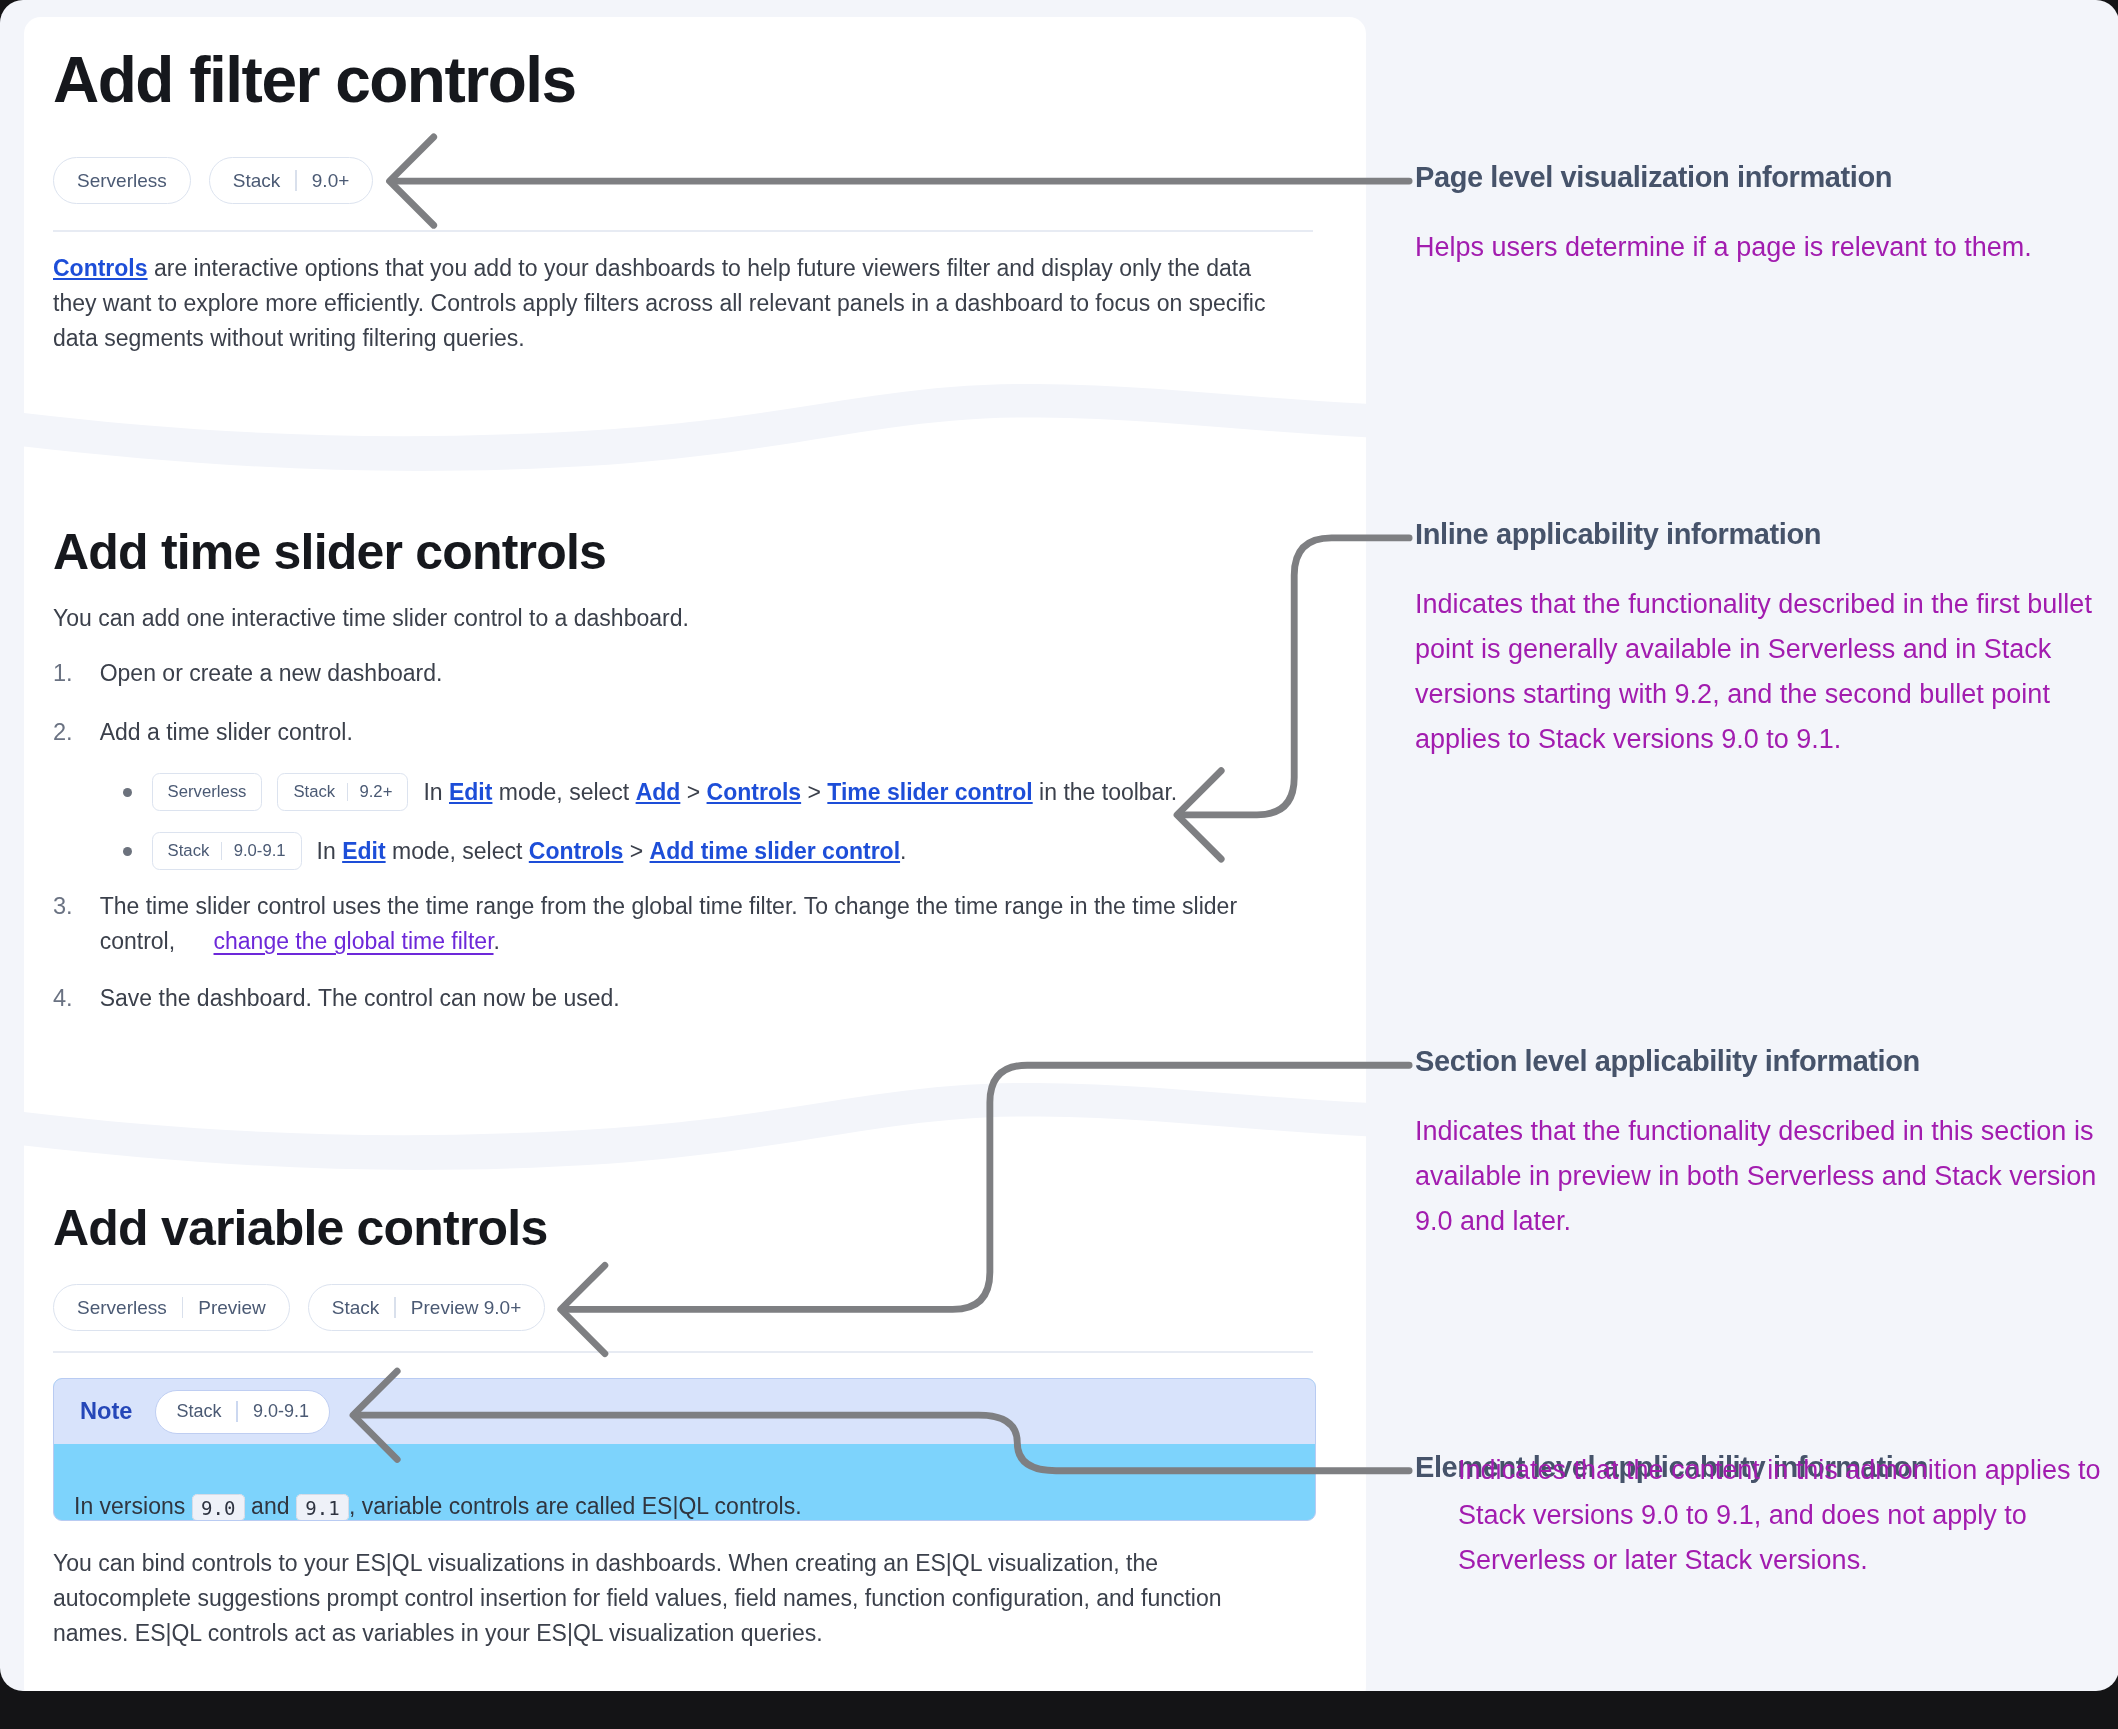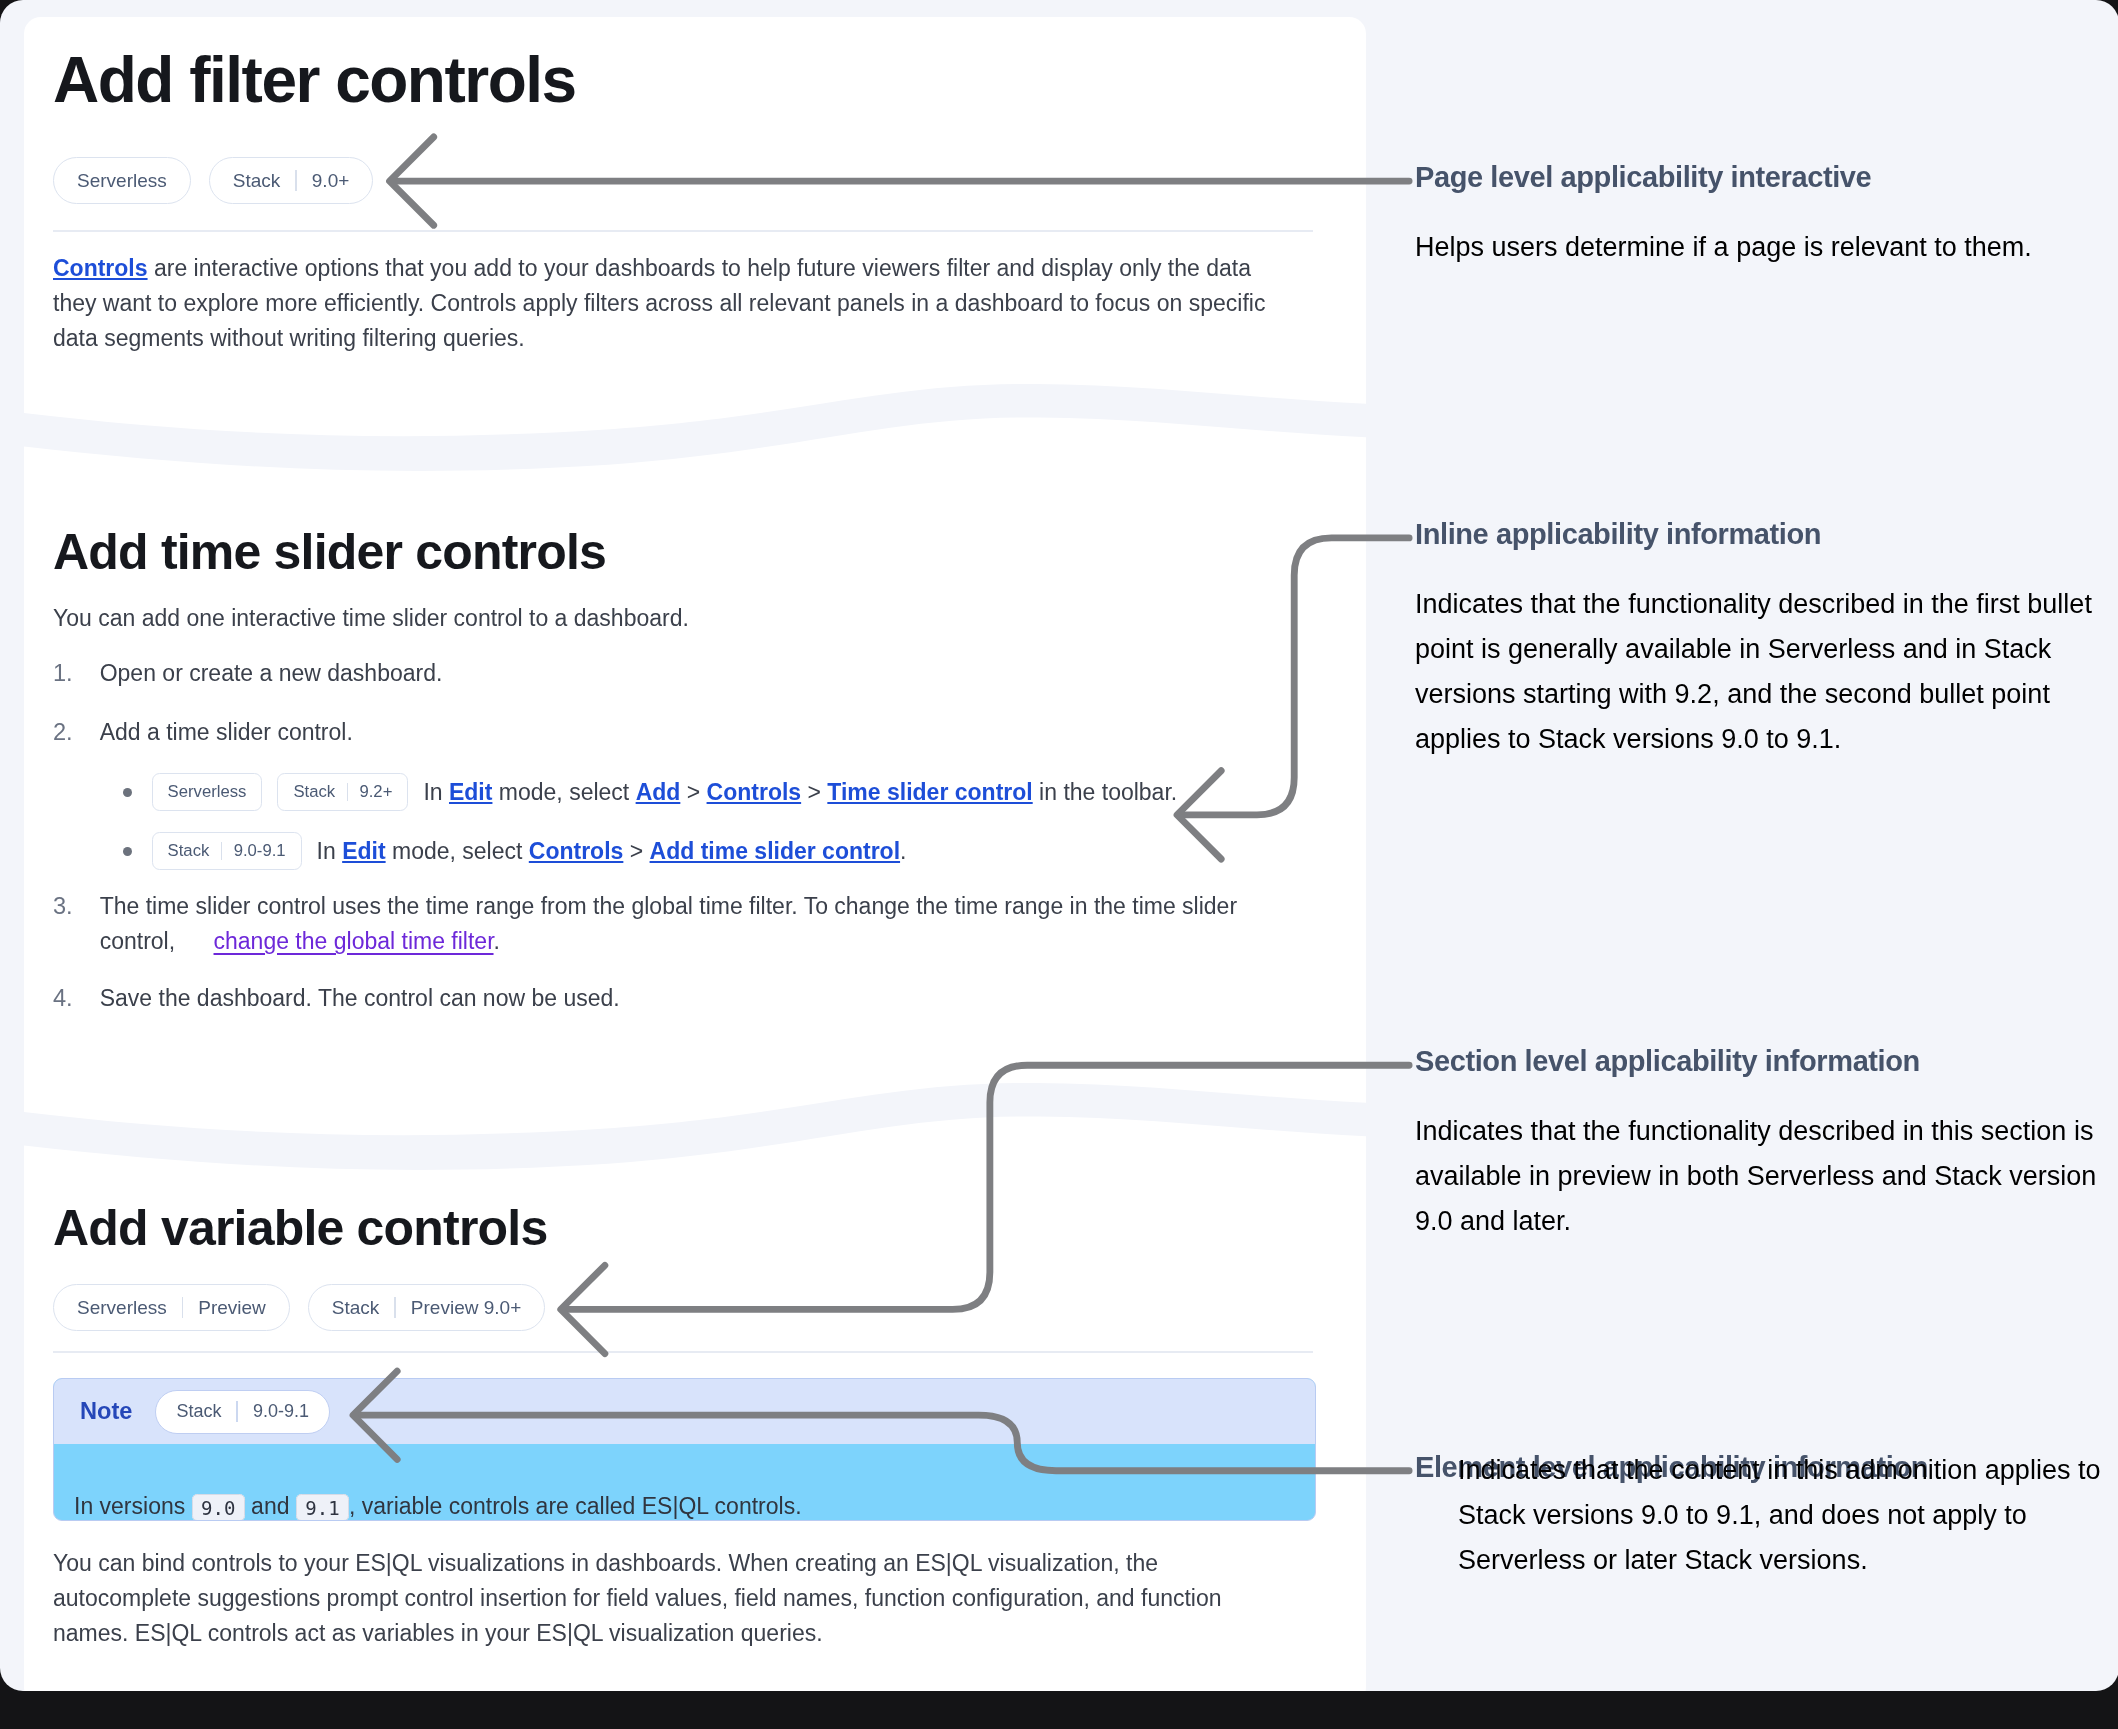--- a/index.html
+++ b/index.html
@@ -45,21 +45,21 @@
   .bullet .btext{font-size:23px;color:#3b404b;white-space:nowrap;}
 
   
   .note{border:1.5px solid #b9cbf2;border-radius:9px;overflow:hidden;background:#7dd3fc;}
   .note-head{display:flex;align-items:center;gap:23px;background:#d8e3fb;height:65px;padding:0 26px;}
   .note-title{font-size:23.6px;font-weight:700;color:#2547b8;}
   .note-body{display:flex;align-items:flex-end;padding:0 20px;height:76px;font-size:23px;color:#30353f;}
 
   
   .ann-title{font-size:29px;font-weight:700;color:#46536a;letter-spacing:-0.4px;}
-  .ann-body{font-size:27px;line-height:45px;color:#000000;}
+  .ann-body{font-size:27px;line-height:45px;color:#a21caf;}
 
   .arrows{position:absolute;inset:0;pointer-events:none;z-index:40;}
 </style>
 </head>
 <body>
 
 <div class="stage">
   <div class="page">
 
     <div class="col"></div>
@@ -161,21 +161,21 @@
             <span class="seg">9.0-9.1</span>
           </div>
       </div>
       <div class="note-body">
         <span><span>In versions </span><span class="code">9.0</span><span> and </span><span class="code">9.1</span><span>, variable controls are called ES|QL controls.</span></span>
       </div>
     </div>
 
     <p class="abs body-text" style="left:53px;top:1546px;width:1210px;">You can bind controls to your ES|QL visualizations in dashboards. When creating an ES|QL visualization, the autocomplete suggestions prompt control insertion for field values, field names, function configuration, and function names. ES|QL controls act as variables in your ES|QL visualization queries.</p>
 
-    <div class="abs ann-title" style="left:1415px;top:161px;width:688px;">Page level applicability interactive</div>
+    <div class="abs ann-title" style="left:1415px;top:161px;width:688px;">Page level visualization information</div>
     <div class="abs ann-body" style="left:1415px;top:225px;width:688px;">Helps users determine if a page is relevant to them.</div>
 
     <div class="abs ann-title" style="left:1415px;top:518px;width:688px;">Inline applicability information</div>
     <div class="abs ann-body" style="left:1415px;top:582px;width:688px;">Indicates that the functionality described in the first bullet point is generally available in Serverless and in Stack versions starting with 9.2, and the second bullet point applies to Stack versions 9.0 to 9.1.</div>
 
     <div class="abs ann-title" style="left:1415px;top:1045px;width:700px;">Section level applicability information</div>
     <div class="abs ann-body" style="left:1415px;top:1109px;width:688px;">Indicates that the functionality described in this section is available in preview in both Serverless and Stack version 9.0 and later.</div>
 
     <div class="abs ann-title" style="left:1415px;top:1451px;width:700px;">Element level applicability information</div>
     <div class="abs ann-body" style="left:1415px;top:1448px;width:688px;margin-left:43px;">Indicates that the content in this admonition applies to Stack versions 9.0 to 9.1, and does not apply to Serverless or later Stack versions.</div>

